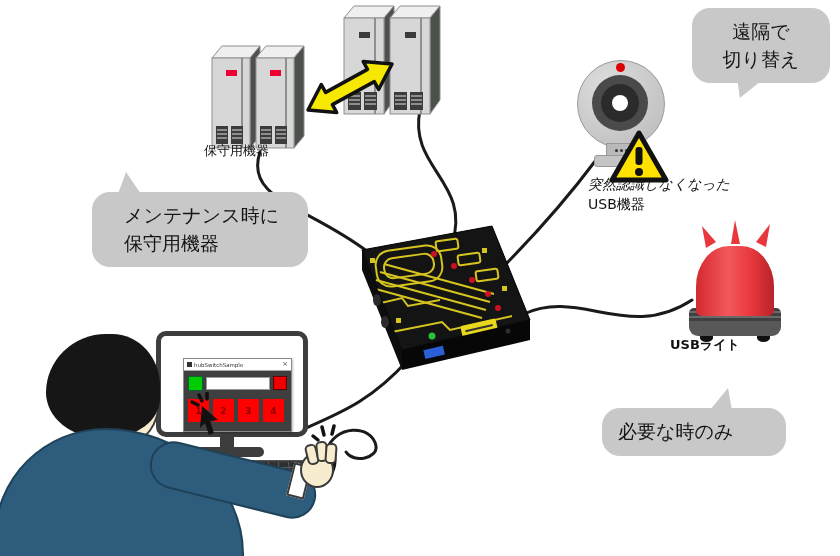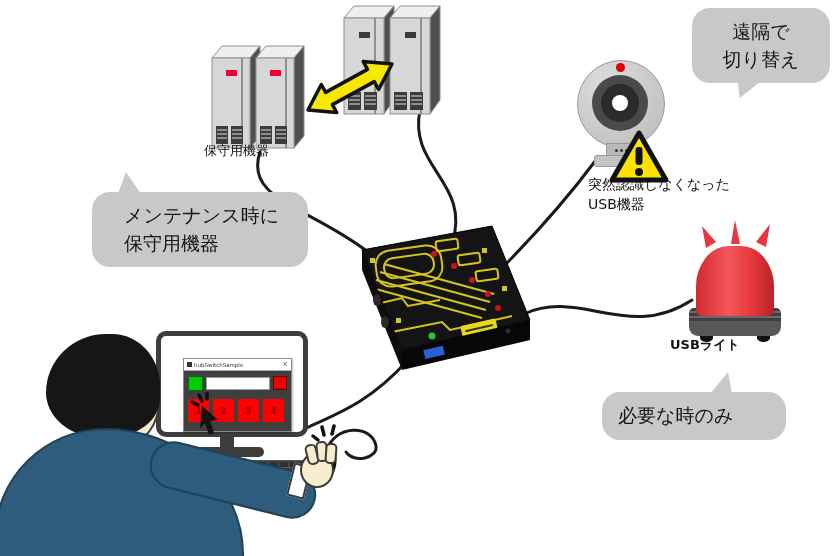--- a/index.html
+++ b/index.html
@@ -161,21 +161,21 @@
     <div>切り替え</div>
     <div class="tail" style="left:44px;bottom:-16px;border-top:18px solid #c8c8c8;border-left:5px solid transparent;border-right:17px solid transparent;transform:rotate(8deg);"></div>
   </div>
 
   <div class="abs bubble" style="left:92px;top:192px;width:168px;padding-left:32px;">
     <div>メンテナンス時に</div>
     <div>保守用機器</div>
     <div class="tail" style="left:26px;top:-20px;border-bottom:22px solid #c8c8c8;border-left:8px solid transparent;border-right:15px solid transparent;"></div>
   </div>
 
-  <div class="abs bubble" style="left:602px;top:392px;width:152px;">
+  <div class="abs bubble" style="left:602px;top:408px;width:152px;">
     <div>必要な時のみ</div>
     <div class="tail" style="left:108px;top:-20px;border-bottom:22px solid #c8c8c8;border-left:18px solid transparent;border-right:4px solid transparent;"></div>
   </div>
 
   <div class="abs cam-ball">
     <div class="cam-ring">
       <div class="cam-inner">
         <div class="cam-lens"></div>
       </div>
     </div>
@@ -187,21 +187,21 @@
       <div class="cam-dot"></div>
   </div>
   <div class="abs cam-base"></div>
 
   <svg class="abs" style="left:607px;top:128px;z-index:7;" width="64" height="58" viewBox="0 0 64 58">
     <polygon points="32,5 59,52 5,52" fill="#ffe200" stroke="#111" stroke-width="5" stroke-linejoin="round"></polygon>
     <rect x="28.5" y="19" width="7" height="18" rx="3" fill="#111"></rect>
     <circle cx="32" cy="44" r="4" fill="#111"></circle>
   </svg>
 
-  <div class="abs caption small" style="left:588px;top:176px;">突然認識しなくなった</div>
+  <div class="abs caption small" style="left:588px;top:176px;font-style:italic;">突然認識しなくなった</div>
   <div class="abs caption small" style="left:588px;top:196px;">USB機器</div>
 
   <svg class="abs z6" style="left:698px;top:218px;" width="78" height="32" viewBox="0 0 78 32">
     <g fill="#e8383d">
       <polygon points="8,30 18,24 4,8"></polygon>
       <polygon points="33,26 42,26 37,2"></polygon>
       <polygon points="58,24 68,29 72,6"></polygon>
     </g>
   </svg>
   <div class="abs light-dome"></div>

